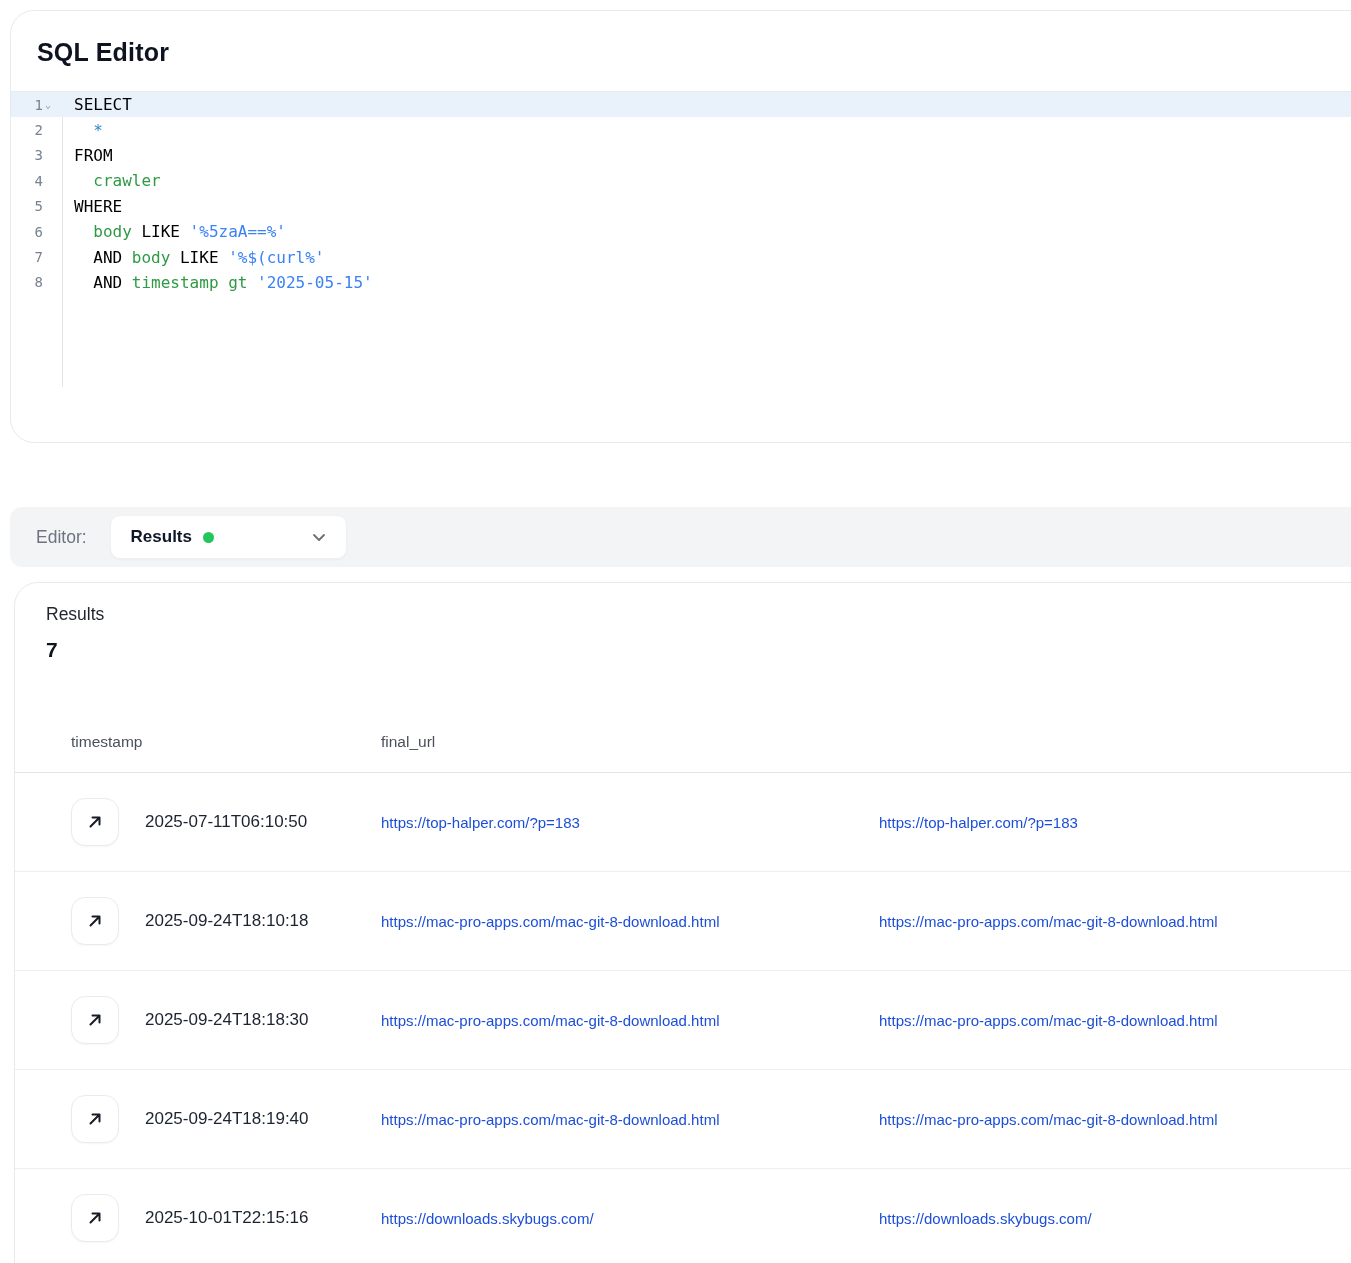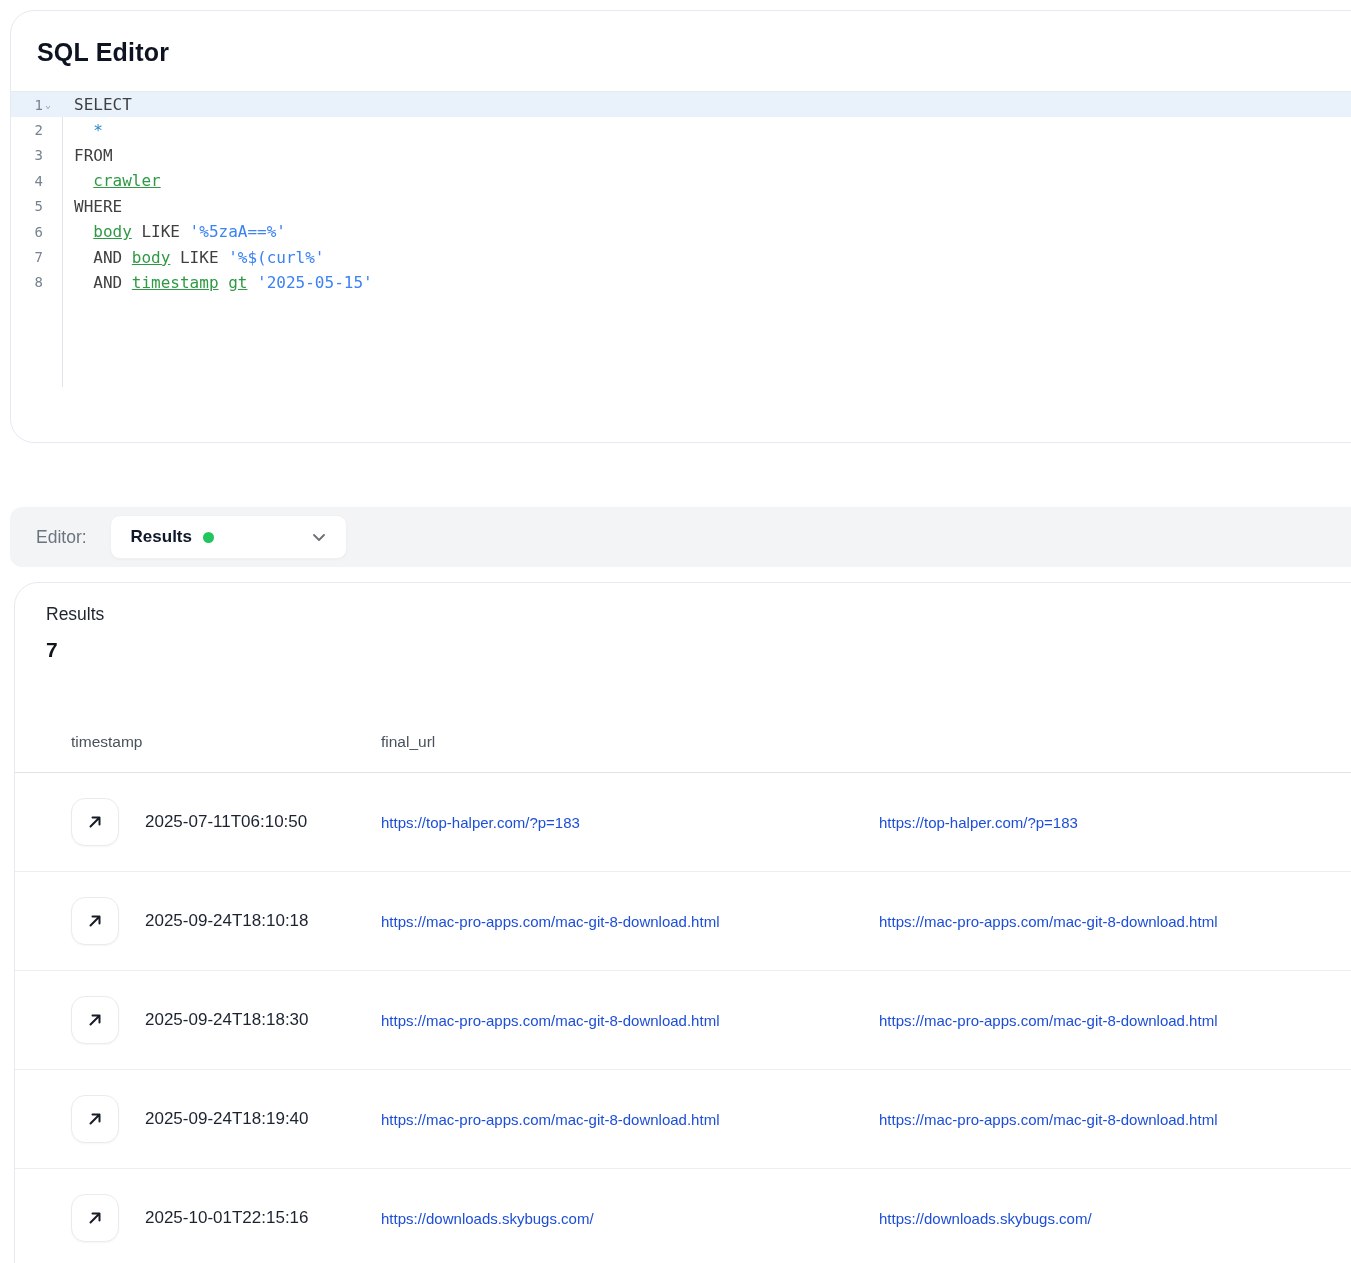--- a/index.html
+++ b/index.html
@@ -29,22 +29,22 @@
   .cline { display:flex; height:25.4px; align-items:center; position:relative; }
   .cline.active { background:#e9f2fb; }
   .gut {
     width:52px; flex:0 0 52px; display:flex; align-items:center; justify-content:flex-end;
     padding-right:6px; z-index:1;
   }
   .lnum { color:#76828f; font-size:14px; text-align:right; }
   .fold { width:12px; color:#8795a1; font-size:10px; line-height:1; margin-left:2px; }
   .fold-spacer { width:12px; margin-left:2px; }
   .ctext { white-space:pre; padding-left:11px; color:#24292e; }
-  .tk-kw { color:#404040; }
-  .tk-id { color:#2f9a44;text-decoration:underline; }
+  .tk-kw { color:#000000; }
+  .tk-id { color:#2f9a44; }
   .tk-str { color:#3b82f6; }
   .tk-op { color:#2f86c9; }
 
   
   .dataset-bar {
     position:absolute; left:10px; top:507px; width:1395px; height:60px;
     background:#f3f4f6; border-radius:12px;
     display:flex; align-items:center;
   }
   .dataset-label { color:#6b7480; font-size:17.5px; margin-left:26px; }

